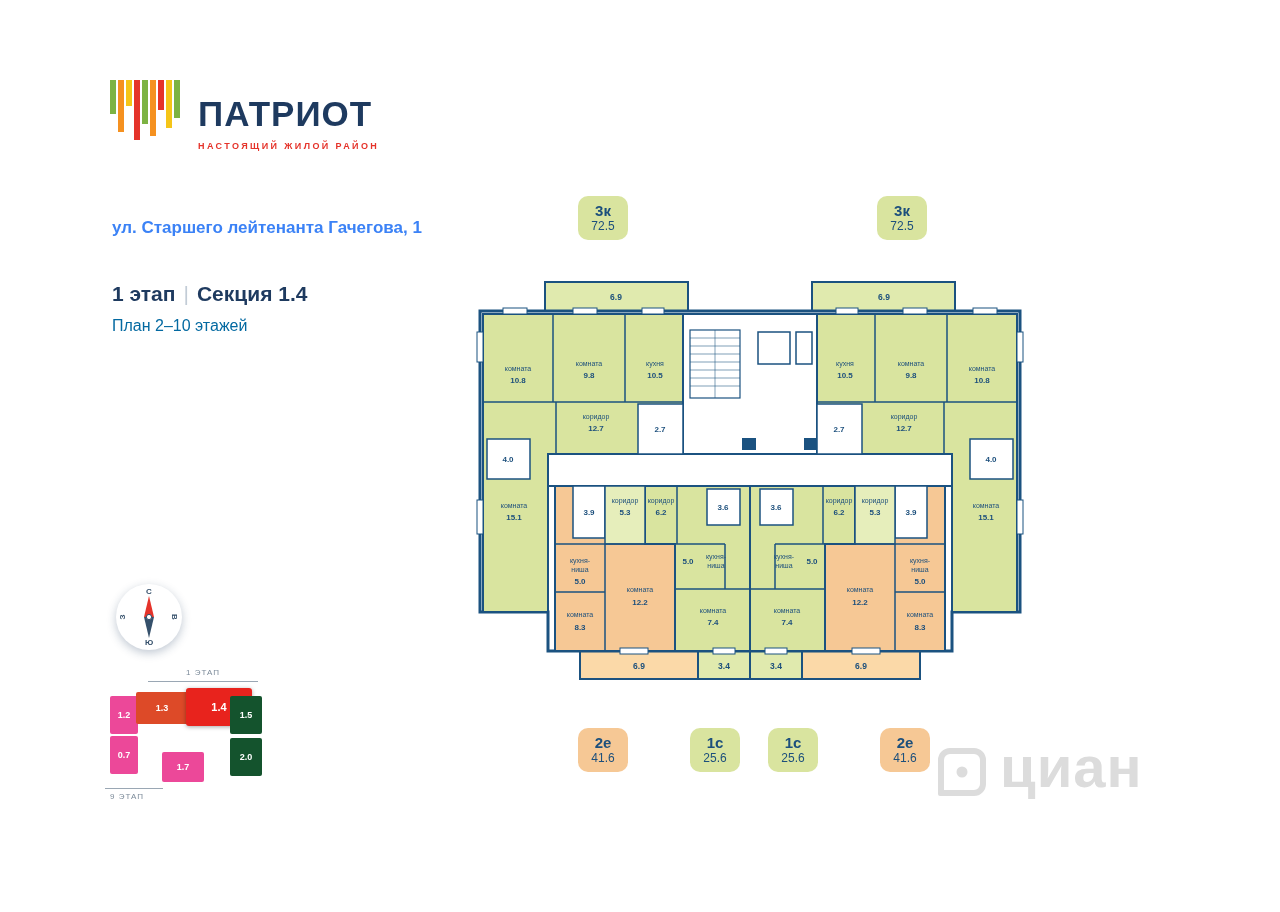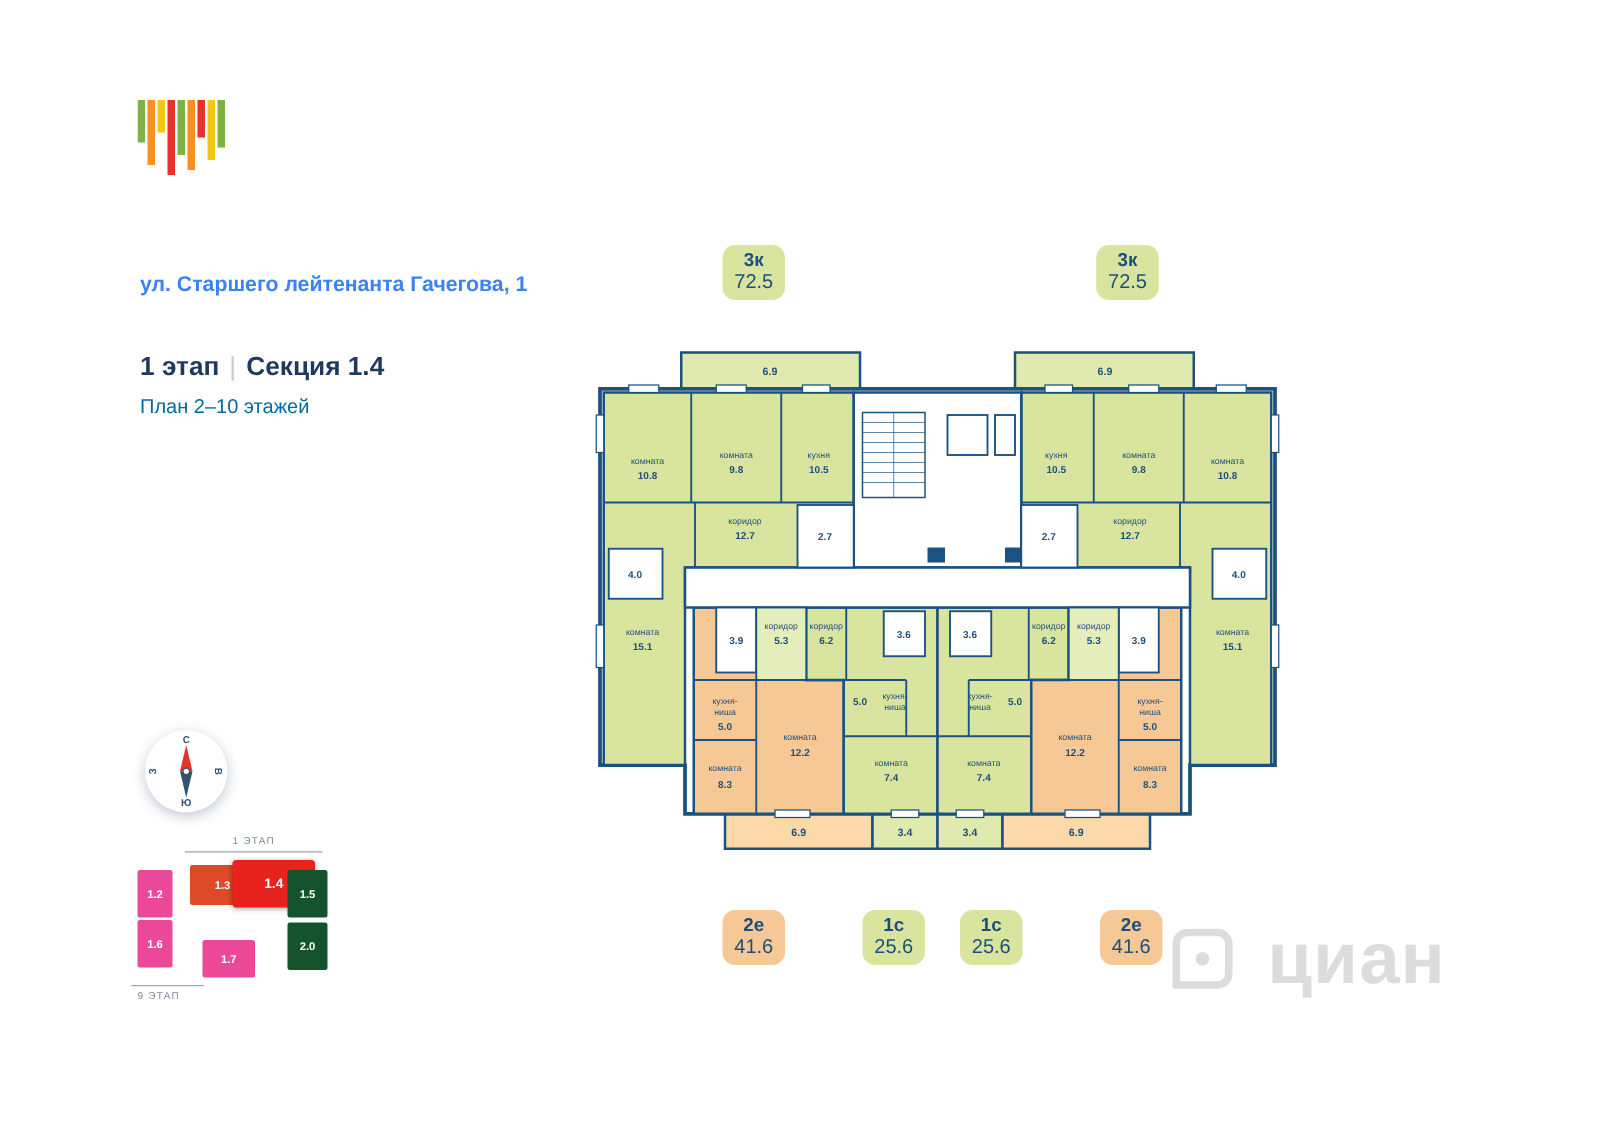--- a/index.html
+++ b/index.html
@@ -32,25 +32,25 @@
        font-size:9px;font-weight:bold;border-radius:2px}
   .blk.g{background:#ec4899}.blk.o{background:#14532d}.blk.r{background:#dd4a28}
   .blk.active{background:#e8231d;font-size:11px;border-radius:3px;box-shadow:0 1px 4px rgba(0,0,0,.35)}
   .stage-label{position:absolute;font-size:8px;color:#7b8a99;letter-spacing:1px}
   .stage-line{position:absolute;border-top:1px solid #9aa7b4}
 
   
   .badge{position:absolute;width:50px;height:44px;border-radius:10px;display:flex;
          flex-direction:column;align-items:center;justify-content:center;color:#1c4f7c}
   .badge .bt{font-size:15px;font-weight:bold;line-height:1}
-  .badge .bs{font-size:16px;margin-top:1px}
+  .badge .bs{font-size:12px;margin-top:1px}
   .badge.green{background:#d9e49f}.badge.orange{background:#f6c895}
 
   
-  .watermark{position:absolute;left:938px;top:738px;display:flex;align-items:center;gap:28px;color:#dcdcdc}
+  .watermark{position:absolute;left:938px;top:738px;display:flex;align-items:flex-end;gap:14px;color:#dcdcdc}
   .wm-pin{position:relative;width:36px;height:36px;border:6px solid #dcdcdc;
           border-radius:12px 12px 12px 2px}
   .wm-pin::after{content:"";position:absolute;left:50%;top:50%;width:11px;height:11px;
           transform:translate(-50%,-50%);border-radius:50%;background:#dcdcdc}
   .wm-text{font-size:58px;font-weight:bold;letter-spacing:1px;line-height:1}
 
   
   .plansvg{position:absolute;left:470px;top:272px}
   .s3{stroke:#1b5280;stroke-width:3}
   .s2{stroke:#1b5280;stroke-width:2}
@@ -77,20 +77,24 @@
       <rect x="0" y="0" width="6" height="34" fill="#7db343"></rect>
       <rect x="8" y="0" width="6" height="52" fill="#f59120"></rect>
       <rect x="16" y="0" width="6" height="26" fill="#f5c518"></rect>
       <rect x="24" y="0" width="6" height="60" fill="#e5332a"></rect>
       <rect x="32" y="0" width="6" height="44" fill="#7db343"></rect>
       <rect x="40" y="0" width="6" height="56" fill="#f59120"></rect>
       <rect x="48" y="0" width="6" height="30" fill="#e5332a"></rect>
       <rect x="56" y="0" width="6" height="48" fill="#f5c518"></rect>
       <rect x="64" y="0" width="6" height="38" fill="#7db343"></rect>
     </svg>
+    <div class="brand-text">
+      <div class="brand-name">ПАТРИОТ</div>
+      <div class="brand-tagline">НАСТОЯЩИЙ ЖИЛОЙ РАЙОН</div>
+    </div>
   </div>
 
   <div class="address">ул. Старшего лейтенанта Гачегова, 1</div>
   <div class="stage">
     <span>1 этап</span><span class="sep">|</span><span>Секция 1.4</span>
   </div>
   <div class="plan-title">План 2–10 этажей</div>
 
   <div class="compass">
     <span class="dir n">С</span>
@@ -101,22 +105,22 @@
       <polygon points="33,12 38,33 28,33" fill="#e5332a"></polygon>
       <polygon points="28,33 38,33 33,54" fill="#35506b"></polygon>
       <circle cx="33" cy="33" r="2.6" fill="#fff" stroke="#35506b" stroke-width="1"></circle>
     </svg>
   </div>
 
   <div class="sitemap">
     <div class="stage-label" style="left:48px;top:0;width:110px;text-align:center">1 ЭТАП</div>
     <div class="stage-line" style="left:48px;top:13px;width:110px"></div>
     <div class="blk g" style="left:10px;top:28px;width:28px;height:38px">1.2</div>
-    <div class="blk g" style="left:10px;top:68px;width:28px;height:38px">1.6</div>
-    <div class="blk r" style="left:52px;top:24px;width:52px;height:32px">1.3</div>
+    <div class="blk g" style="left:10px;top:68px;width:28px;height:38px">0.7</div>
+    <div class="blk r" style="left:36px;top:24px;width:52px;height:32px">1.3</div>
     <div class="blk active" style="left:86px;top:20px;width:66px;height:38px">1.4</div>
     <div class="blk o" style="left:130px;top:28px;width:32px;height:38px">1.5</div>
     <div class="blk o" style="left:130px;top:70px;width:32px;height:38px">2.0</div>
     <div class="blk g" style="left:62px;top:84px;width:42px;height:30px">1.7</div>
     <div class="stage-line" style="left:5px;top:120px;width:58px"></div>
     <div class="stage-label" style="left:10px;top:124px">9 ЭТАП</div>
   </div>
 
   <div class="badge green" style="left:578px;top:196px">
     <span class="bt">3к</span>

